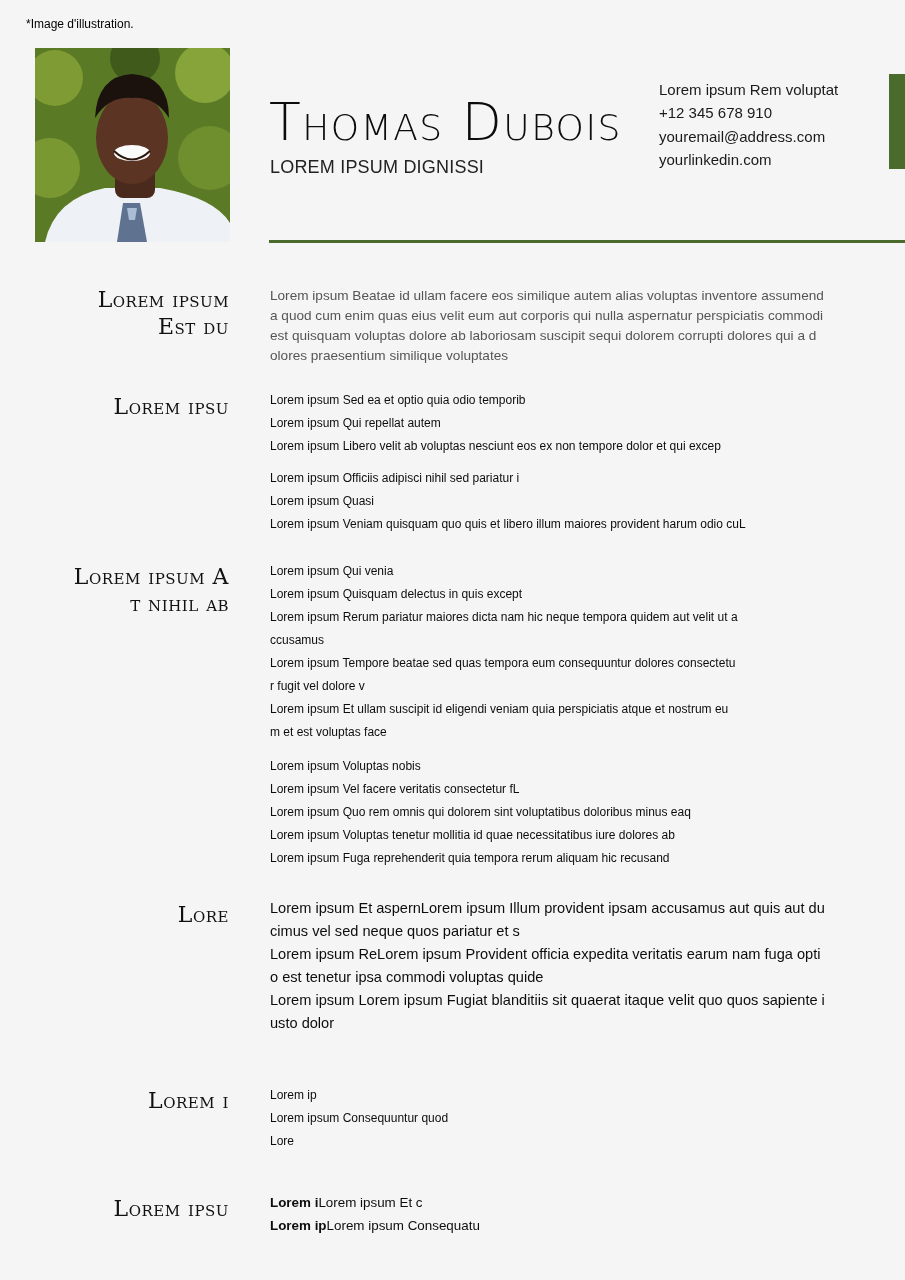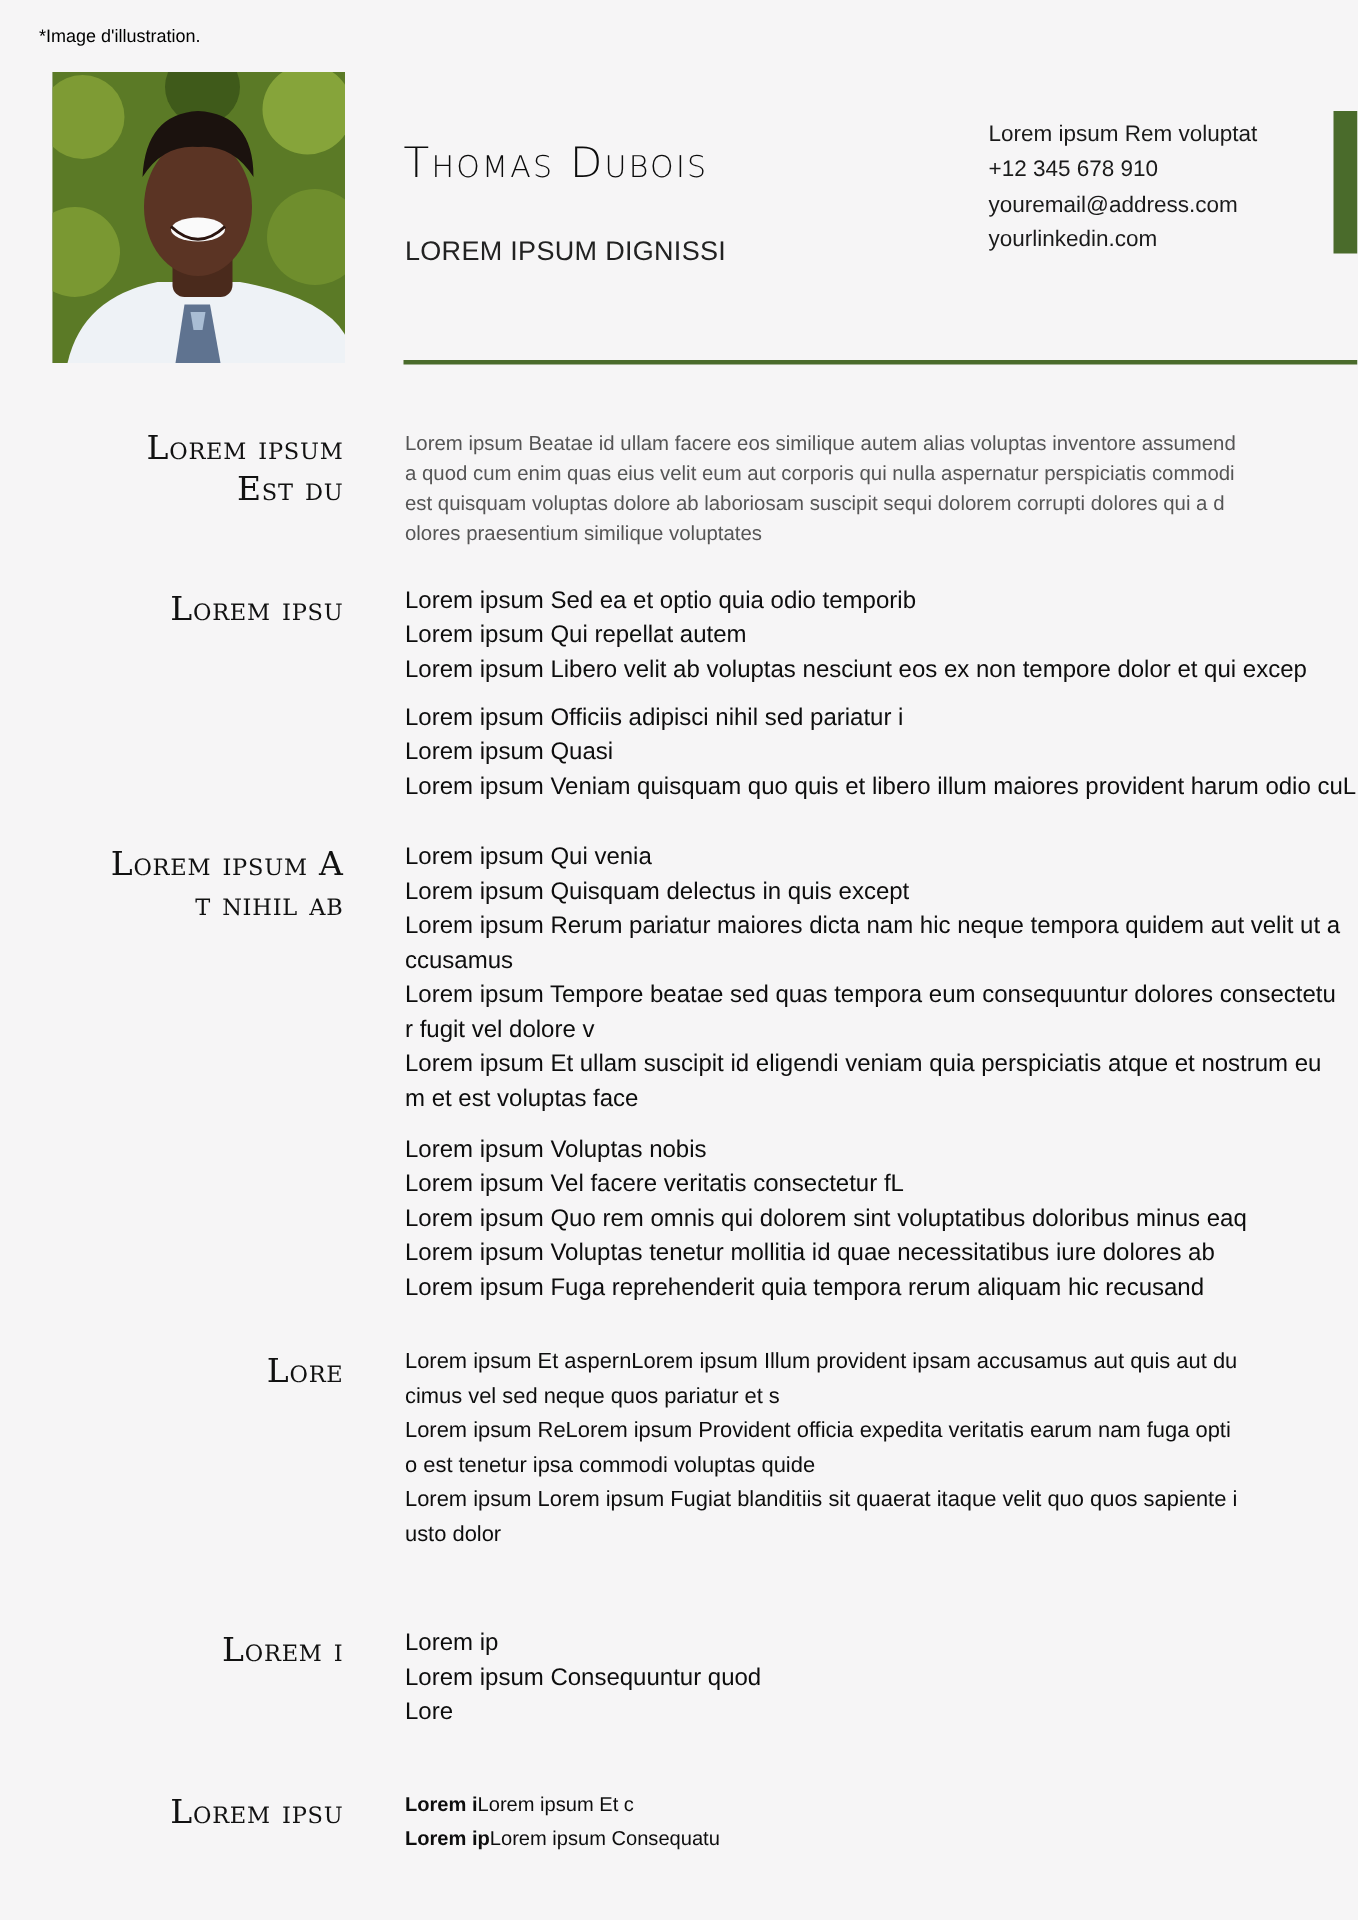--- a/index.html
+++ b/index.html
@@ -4,35 +4,35 @@
 <style>
   * { box-sizing: border-box; margin: 0; padding: 0; }
   html, body { width: 905px; height: 1280px; background: #f6f5f6; overflow: hidden; }
   body { position: relative; font-family: "Liberation Sans", sans-serif; color: #111; }
 
   .note { position: absolute; left: 26px; top: 17px; font-size: 12px; color: #000000; }
 
   .photo { position: absolute; left: 35px; top: 48px; width: 195px; height: 194px; overflow: hidden; background: #4f6b22; }
   .photo svg { display: block; }
 
-  .name { position: absolute; left: 269px; top: 92px; font-family: "DejaVu Sans", sans-serif; font-weight: 300; font-size: 28px; letter-spacing: 1.5px; font-variant: small-caps; color: #0c0c0c; white-space: nowrap; }
+  .name { position: absolute; left: 269px; top: 92px; font-family: "DejaVu Sans", sans-serif; font-weight: 300; font-size: 52px; letter-spacing: 1.5px; font-variant: small-caps; color: #0c0c0c; white-space: nowrap; }
   .subtitle { position: absolute; left: 270px; top: 157px; font-size: 18px; letter-spacing: 0.2px; color: #222; font-weight: 300; }
 
   .contact { position: absolute; left: 659px; top: 78px; font-size: 15px; line-height: 23.3px; color: #1a1a1a; }
   .contact div { white-space: nowrap; }
 
   .accent-block { position: absolute; left: 889px; top: 74px; width: 16px; height: 95px; background: #4a6b2b; }
   .rule { position: absolute; left: 269px; top: 240px; width: 636px; height: 3px; background: #4a6b2b; }
 
   .sec-title { position: absolute; right: 676px; text-align: right; font-family: "DejaVu Serif", serif; font-variant: small-caps; font-size: 22px; line-height: 27px; color: #111; letter-spacing: 0.5px; white-space: nowrap; }
 
   .summary { position: absolute; left: 270px; top: 286px; width: 580px; font-size: 13.6px; line-height: 20px; color: #555; }
   .summary div { white-space: nowrap; }
 
-  .list { position: absolute; left: 270px; font-size: 16px; line-height: 23px; color: #0d0d0d; }
+  .list { position: absolute; left: 270px; font-size: 12px; line-height: 23px; color: #0d0d0d; }
   .list div { white-space: nowrap; }
   .list .gap { height: 9px; }
   .list.sans2 { font-size: 14.6px; }
   .bold { font-weight: 700; }
   .small { font-size: 13.4px; }
 </style>
 </head>
 <body>
 
 <div class="note">*Image d'illustration.</div>

